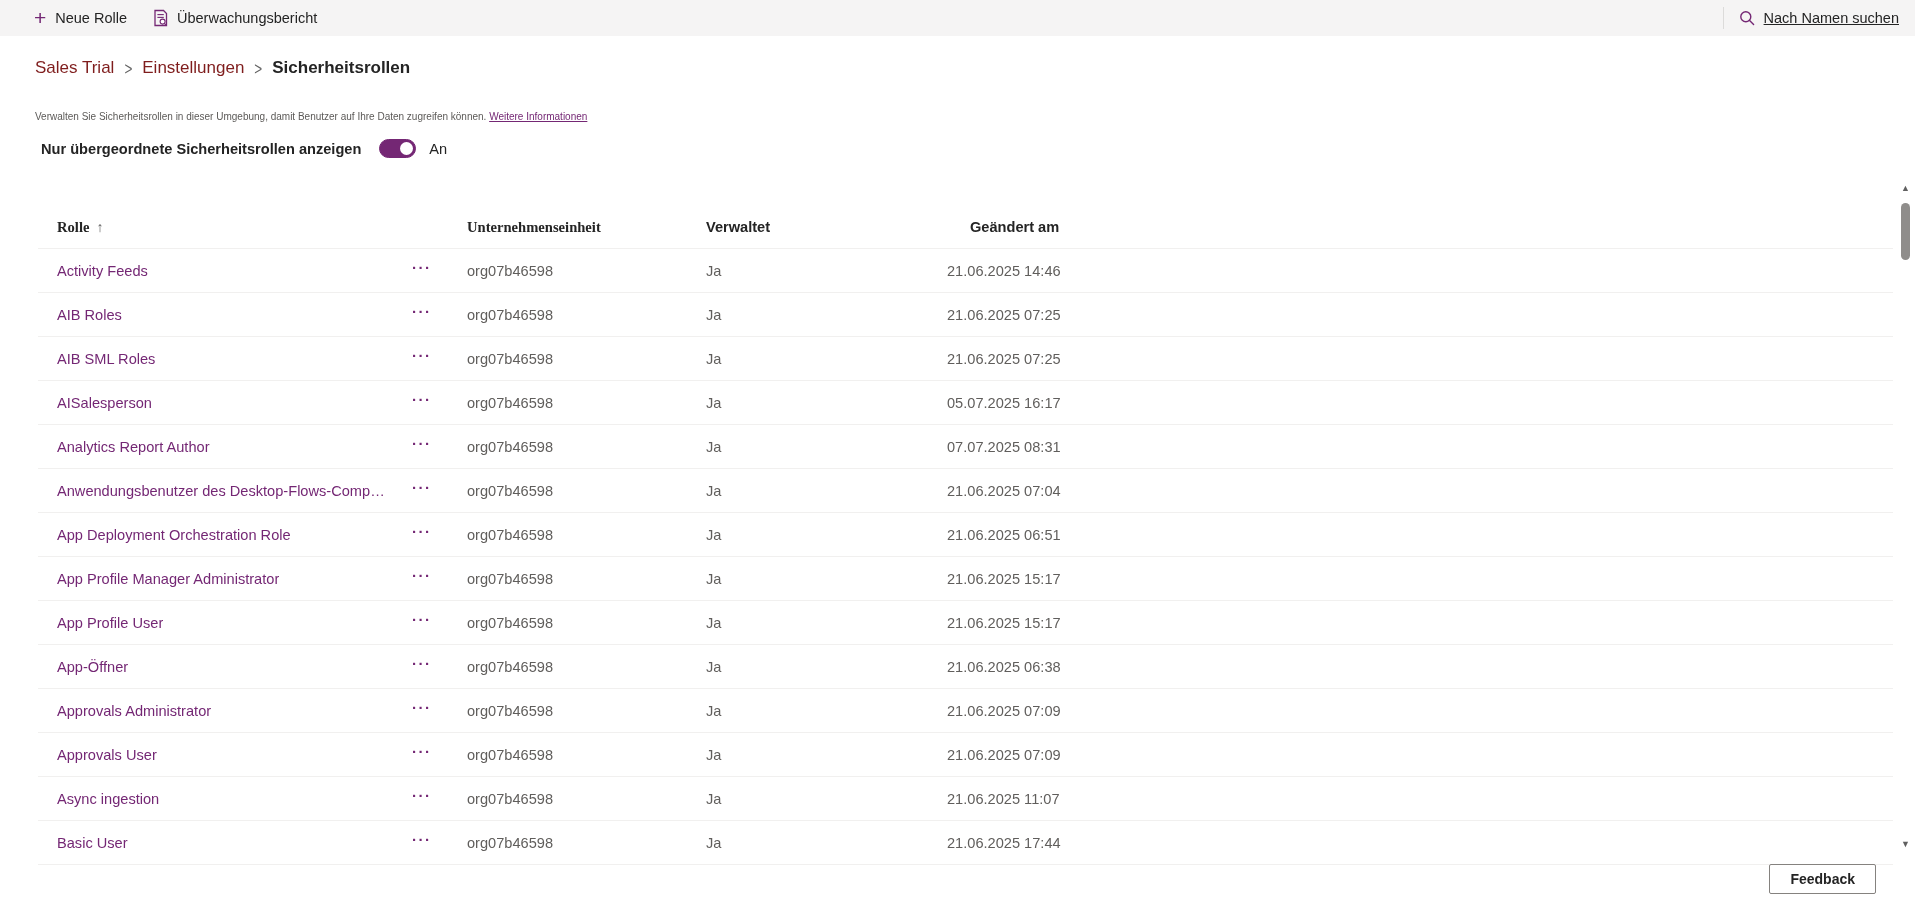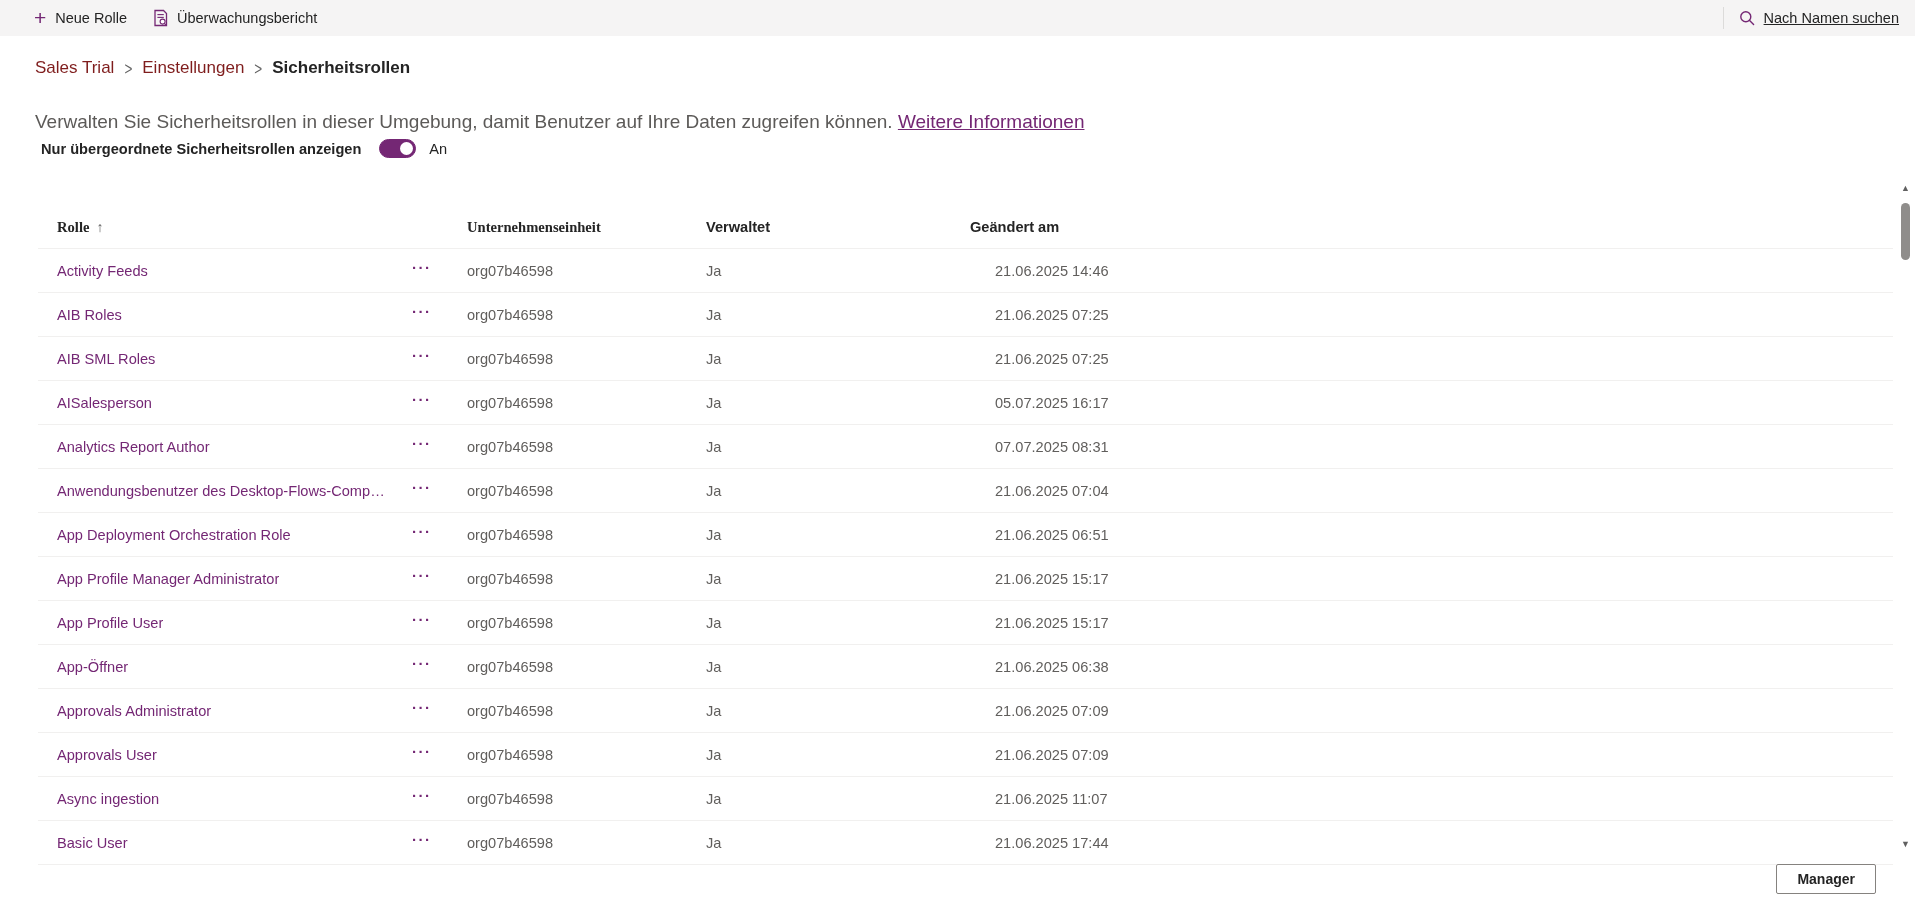--- a/index.html
+++ b/index.html
@@ -40,21 +40,21 @@
     display: flex; align-items: center; gap: 10px;
     font-size: 17px; color: #616161;
   }
   .breadcrumb a { color: #7f1d1d; text-decoration: none; cursor: pointer; }
   .breadcrumb .sep { font-size: 13.5px; color: #616161; transform: scaleY(1.35); }
   .breadcrumb .current { font-weight: 700; color: #242424; }
 
   
   .intro {
     position: absolute; top: 111px; left: 35px;
-    font-size: 19px; color: #5c5a58;
+    font-size: 10px; color: #5c5a58;
   }
   .intro a { color: #742774; text-decoration: underline; cursor: pointer; }
 
   
   .filter-row {
     position: absolute; top: 139px; left: 41px;
     display: flex; align-items: center;
     font-size: 14.6px;
   }
   .filter-label { font-weight: 700; color: #242424; }
@@ -87,21 +87,21 @@
     left: 19px; max-width: 332px; overflow: hidden; text-overflow: ellipsis;
     color: #742774; text-decoration: none; cursor: pointer;
   }
   .c-more {
     left: 372px; background: none; border: none; cursor: pointer;
     color: #742774; font-size: 15px; font-weight: 700; letter-spacing: 1.5px;
     line-height: 0.5; padding: 0 2px 6px 2px; font-family: inherit;
   }
   .c-unit { left: 429px; color: #605e5c; }
   .c-managed { left: 668px; color: #605e5c; }
-  .c-modified { left: 909px; color: #605e5c; margin-left: 48px; }
+  .c-modified { left: 909px; color: #605e5c; }
 
   
   .scrollbar { position: absolute; right: 2px; top: 182px; width: 15px; height: 668px; }
   .sb-arrow {
     position: absolute; left: 0; width: 15px; height: 12px;
     font-size: 9px; color: #606060; text-align: center; line-height: 12px;
     cursor: pointer; background: none; border: none; padding: 0;
   }
   .sb-up { top: 0; }
   .sb-down { bottom: 0; }
@@ -288,13 +288,13 @@
   </div>
     </div>
 </div>
 
 <div class="scrollbar">
   <button class="sb-arrow sb-up">▲</button>
   <div class="sb-thumb"></div>
   <button class="sb-arrow sb-down">▼</button>
 </div>
 
-<button class="feedback-btn">Manager</button>
+<button class="feedback-btn">Feedback</button>
 
 </body></html>

